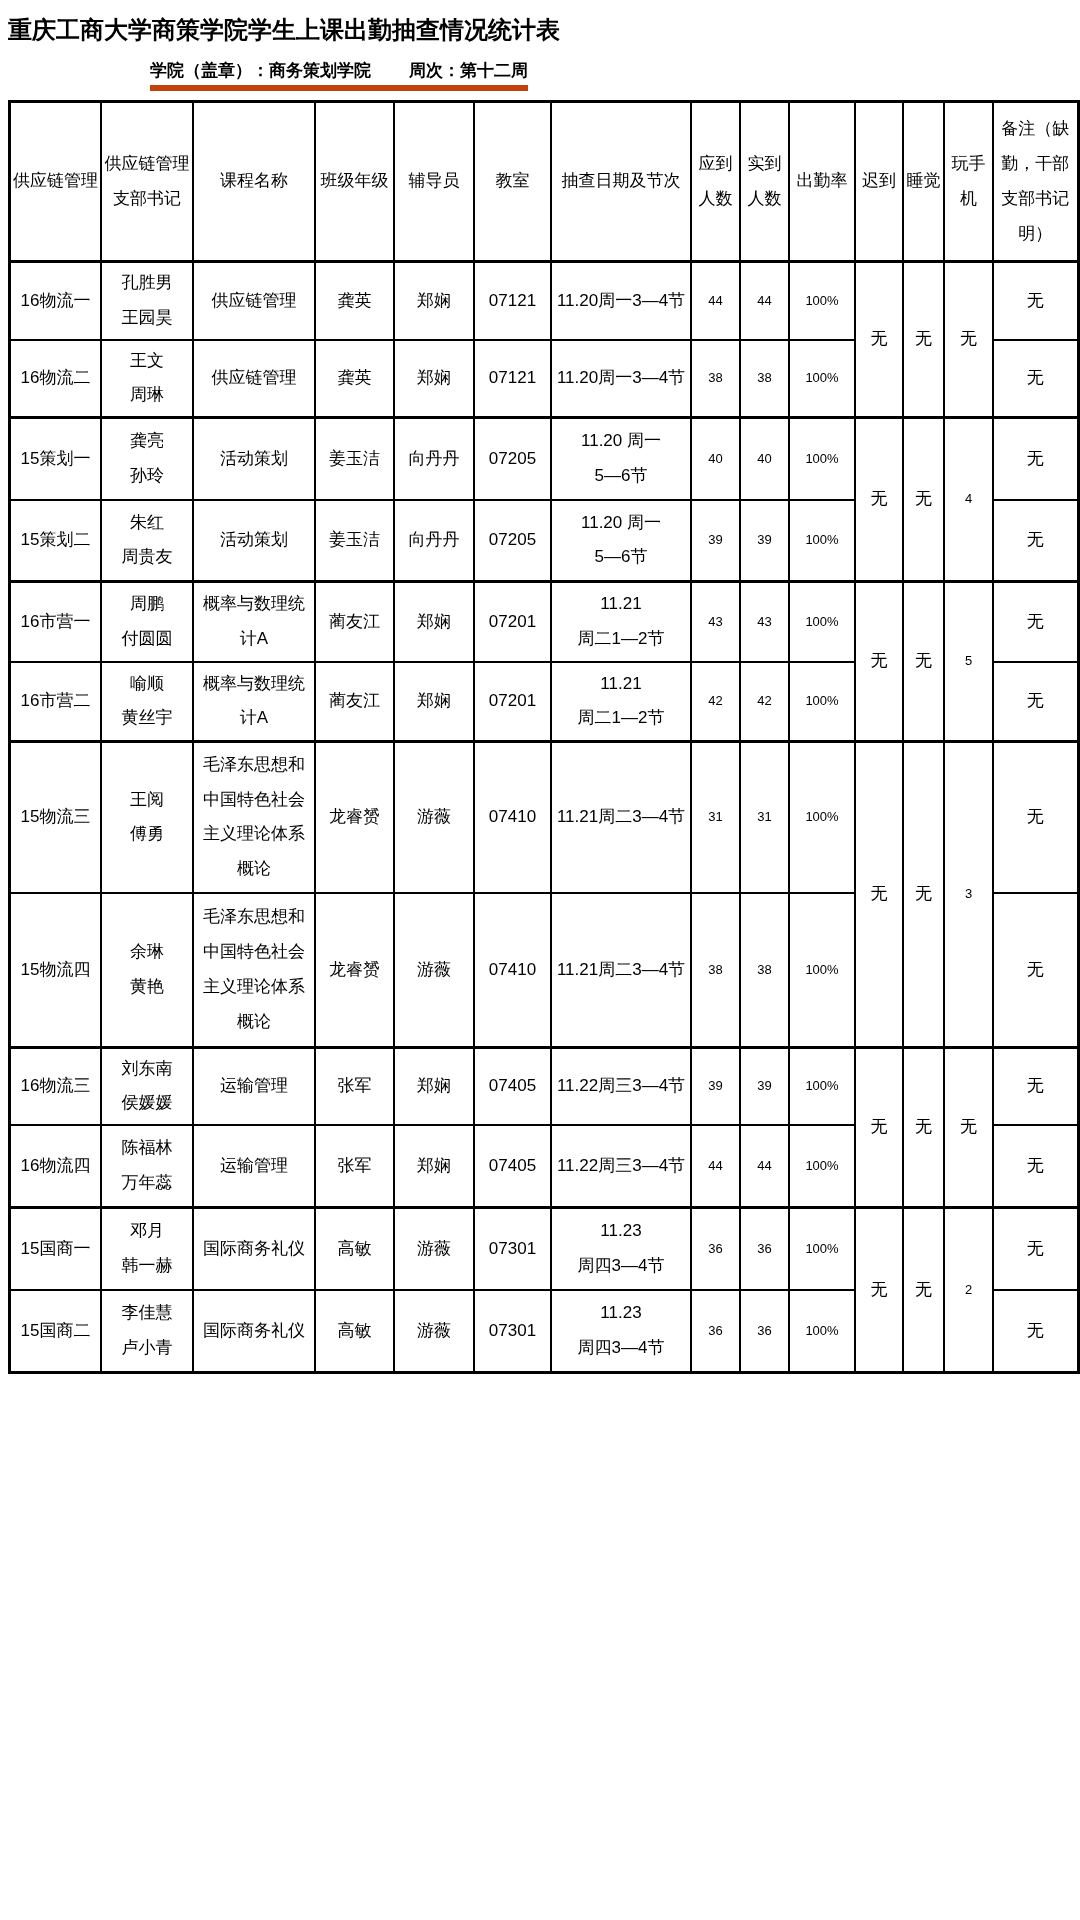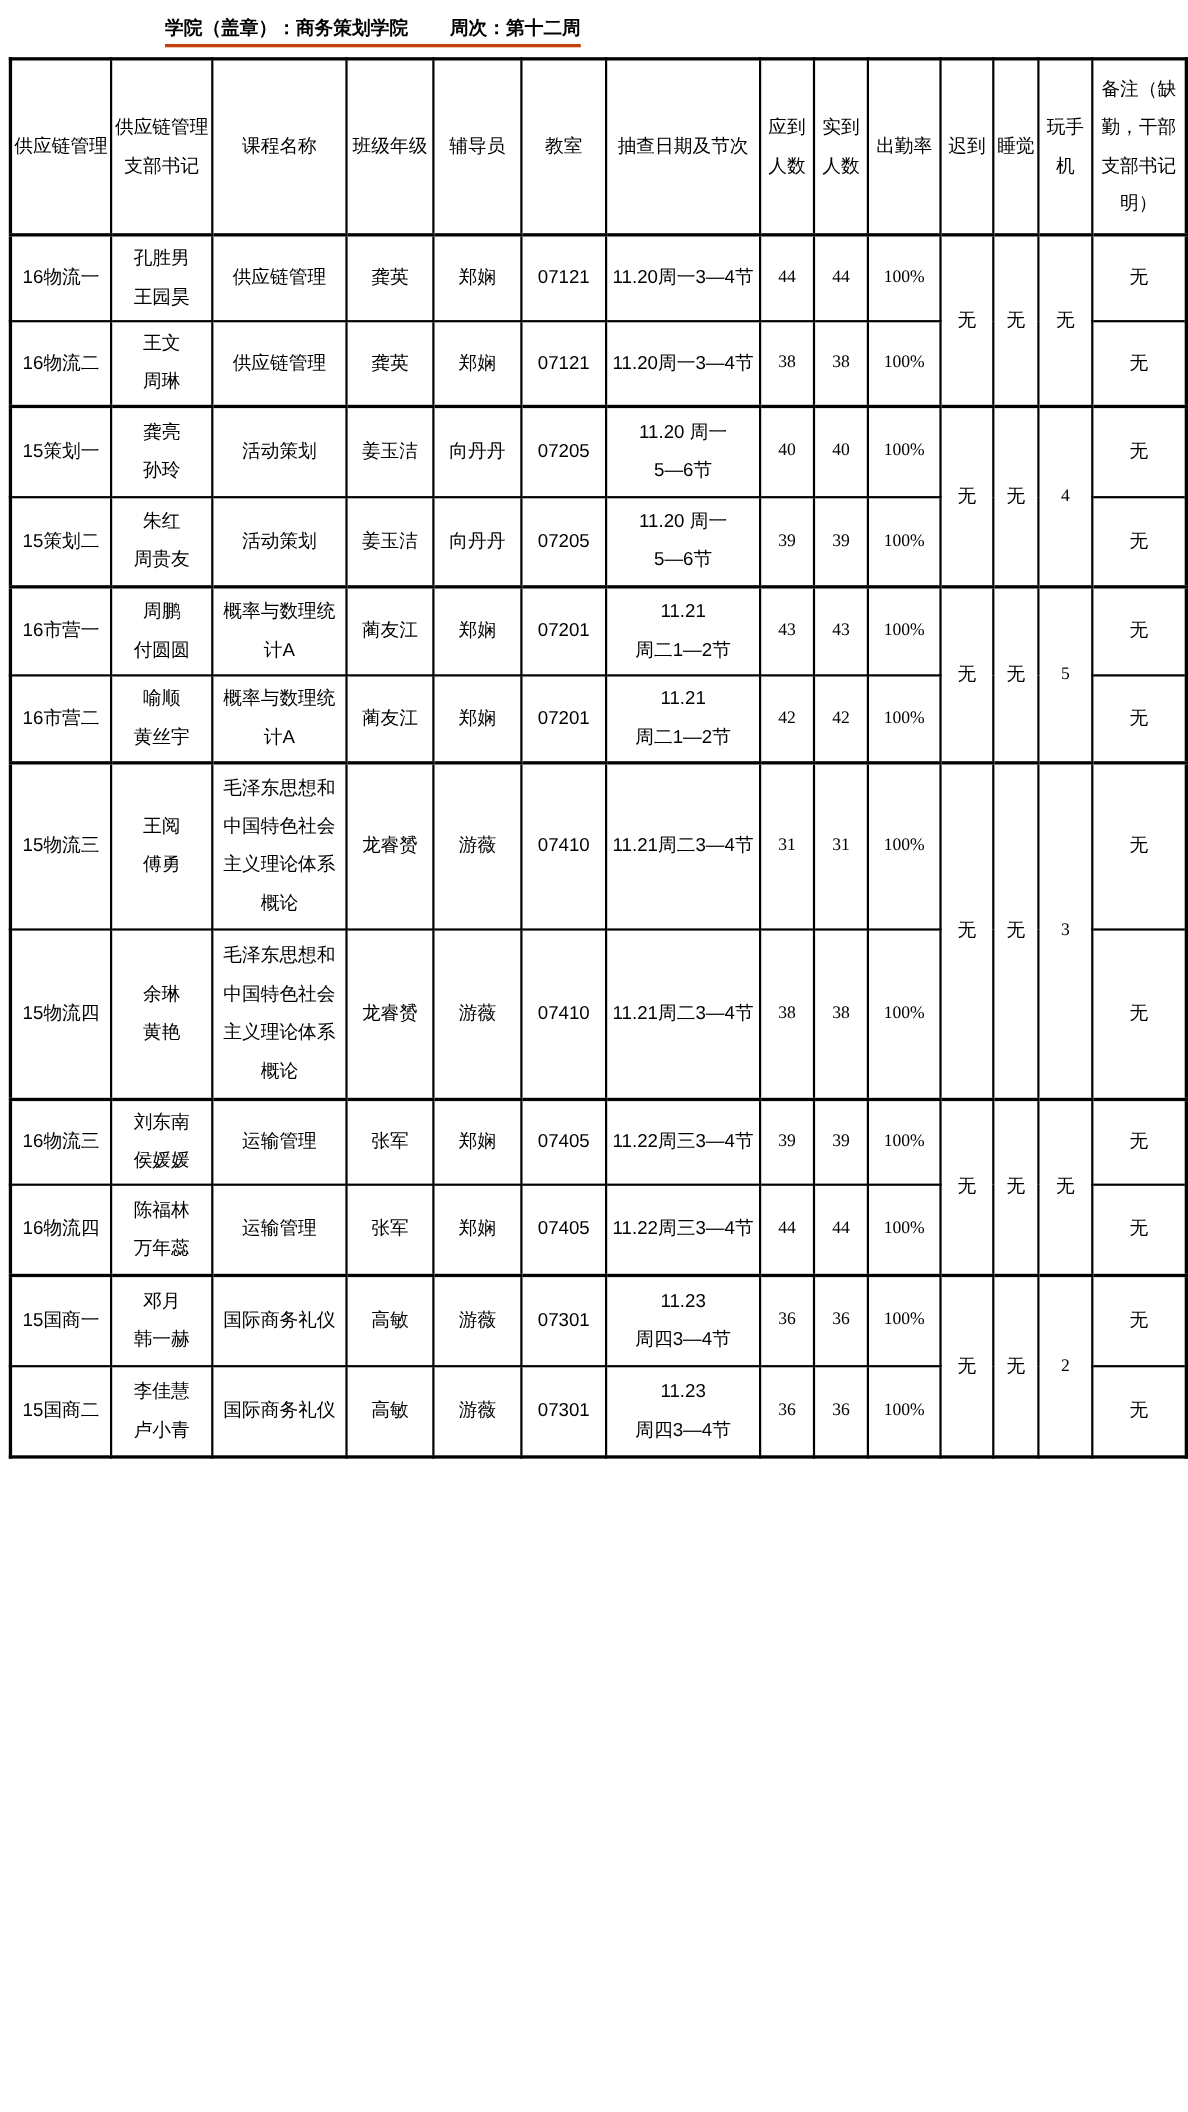--- a/index.html
+++ b/index.html
@@ -1,32 +1,33 @@
 <!DOCTYPE html>
 <html><head>
 <meta charset="utf-8">
 <style>
   html,body{margin:0;padding:0;background:#ffffff;}
   body{width:1080px;height:1920px;color:#000;font-family:"Liberation Sans",sans-serif;}
   .sheet{position:relative;width:1080px;height:1920px;background:#fff;overflow:hidden;}
   .title{margin:14px 0 0 8px;font-size:24px;font-weight:bold;line-height:1.3;}
   .subtitle{margin:14px 0 9px 150px;}
-  .subtitle-inner{display:inline-block;border-bottom:3px solid #c2410c;padding-bottom:3px;font-weight:bold;font-size:17px;}
+  .subtitle-inner{display:inline-block;border-bottom:6px solid #c2410c;padding-bottom:3px;font-weight:bold;font-size:17px;}
   .subtitle-college{margin-right:38px;}
   table.att{border-collapse:collapse;table-layout:fixed;margin-left:8px;border:3px solid #000;}
   th,td{border:2px solid #000;text-align:center;vertical-align:middle;font-size:17px;font-weight:normal;padding:0 2px;line-height:2.05;overflow:hidden;}
   thead tr{height:160px;}
   .line{white-space:nowrap;line-height:2.05;}
-  .num{font-family:Liberation Serif, serif;font-size:16px;}
+  .num{font-family:Liberation Sans, sans-serif;font-size:13px;}
   tr.g-top td{border-top-width:3px;}
 </style>
 </head>
 <body>
 
 <div class="sheet">
+  <h1 class="title">重庆工商大学商策学院学生上课出勤抽查情况统计表</h1>
   <div class="subtitle">
     <span class="subtitle-inner">
       <span class="subtitle-college">学院（盖章）：商务策划学院</span><span>周次：第十二周</span>
     </span>
   </div>
   <table class="att">
       <colgroup>
         <col style="width: 90px;">
         <col style="width: 92px;">
         <col style="width: 122px;">

